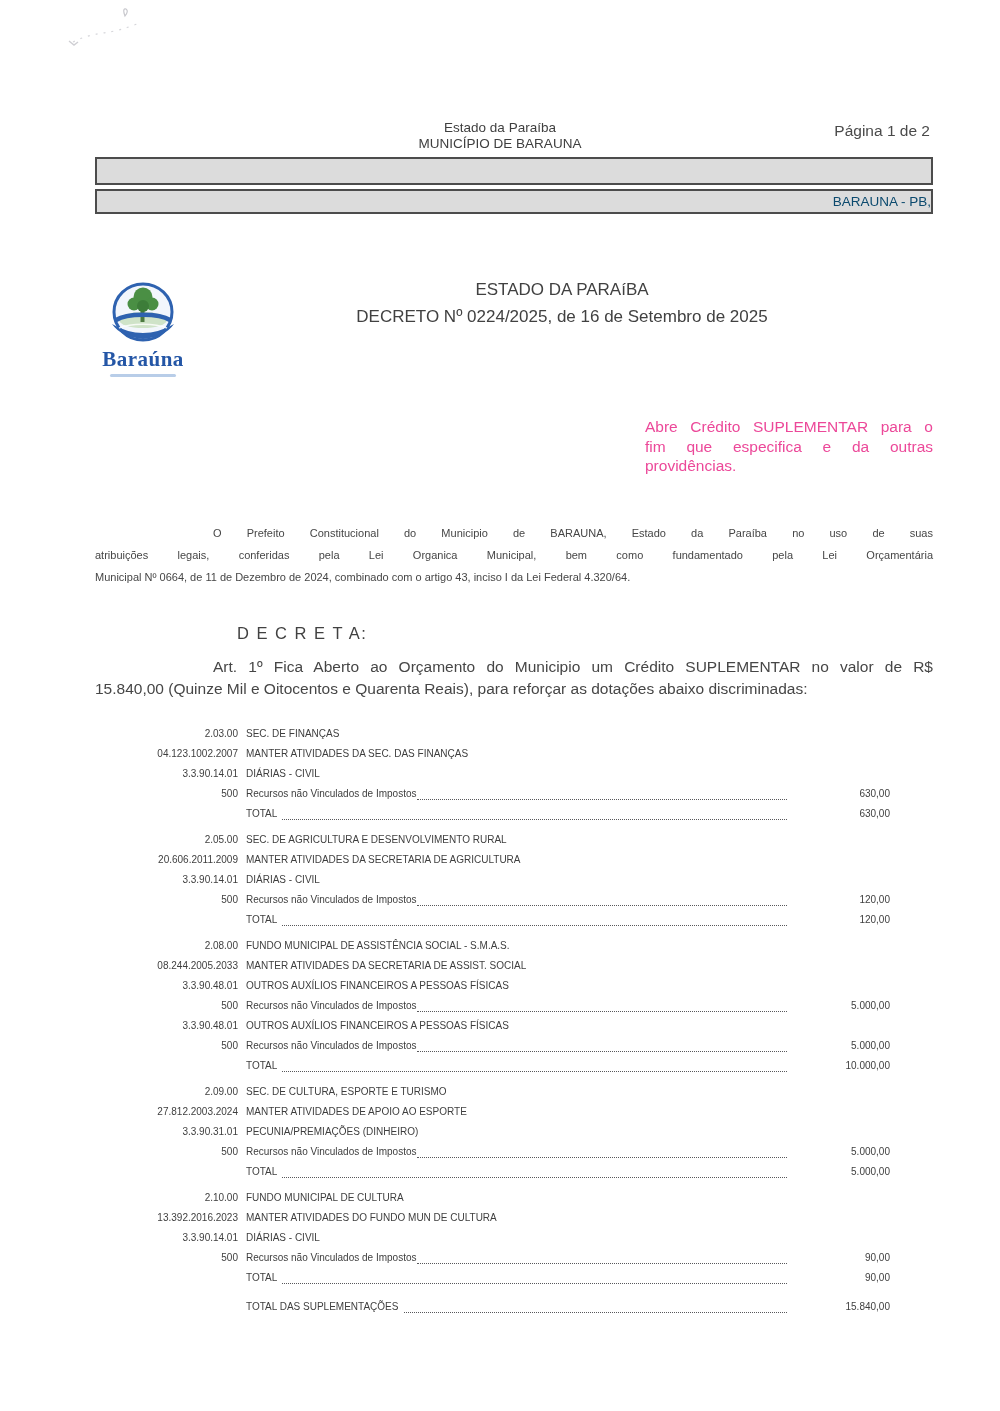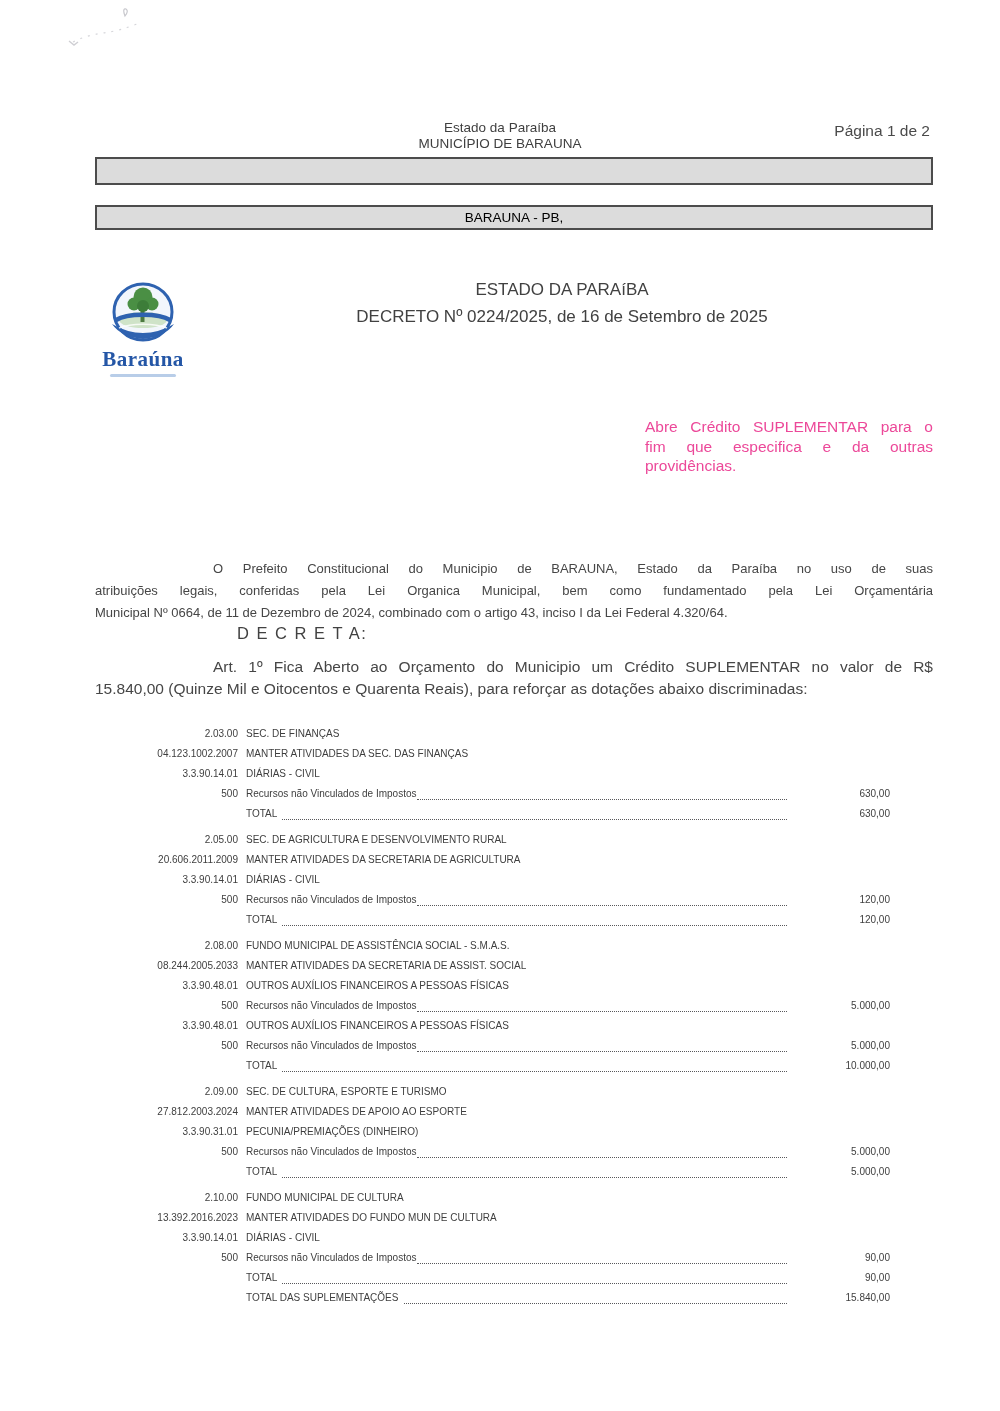--- a/index.html
+++ b/index.html
@@ -25,22 +25,22 @@
   }
   .page-label {
     position: absolute; top: 122px; right: 70px;
     font-size: 15.5px; color: #4a4a4a;
   }
   .grey-bar {
     position: absolute; left: 95px; width: 838px;
     background: #dcdcdc; border: 2px solid #4c4c4c;
   }
   .bar-1 { top: 157px; height: 28px; }
-  .bar-2 { top: 205px; height: 25px; font-size: 13.5px; color: #000000;
-           display: flex; align-items: center; justify-content: center; }
+  .bar-2 { top: 189px; height: 25px; font-size: 13.5px; color: #0c4a6e;
+           display: flex; align-items: center; justify-content: flex-end; }
 
   
   .logo-wrap { position: absolute; left: 98px; top: 282px; width: 90px; text-align: center; }
   .logo-word {
     font-family: "Liberation Serif", serif; font-weight: bold;
     font-size: 21px; color: #2456a6; letter-spacing: .5px; margin-top: 1px;
   }
   .logo-sub { height: 3px; width: 66px; margin: 2px auto 0; background: #b8cde8; border-radius: 2px; }
 
   
@@ -54,22 +54,22 @@
     position: absolute; left: 645px; top: 417px; width: 288px;
     font-size: 15.5px; line-height: 19.5px; color: #ec4899;
   }
 
   
   .pline { text-align: left; }
   .jfull { text-align: justify; text-align-last: justify; }
   .indent { text-indent: 118px; }
 
   .preamble-block {
-    position: absolute; left: 95px; top: 558px; width: 838px;
-    font-size: 13px; line-height: 22px; color: #464646;
+    position: absolute; left: 95px; top: 522px; width: 838px;
+    font-size: 11px; line-height: 22px; color: #464646;
   }
   .decreta {
     position: absolute; left: 237px; top: 624px;
     font-size: 16.5px; letter-spacing: 1.5px; color: #414141;
   }
   .article-block {
     position: absolute; left: 95px; top: 656px; width: 838px;
     font-size: 15.5px; line-height: 22px; color: #464646;
   }
 
@@ -78,21 +78,21 @@
             font-size: 10px; color: #3e3e3e; }
   .block + .block { margin-top: 6px; }
   .trow { display: flex; height: 20px; line-height: 19px; }
   .ccode { width: 142px; text-align: right; flex: none; }
   .cmain { flex: 1; display: flex; margin-left: 8px; min-width: 0; }
   .clabel { white-space: nowrap; }
   .trow-total .clabel { margin-right: 4px; }
   .trow-grand .clabel { margin-right: 5px; }
   .leader { flex: 1; border-bottom: 1.8px dotted #58585b; margin: 0 3px 4px 1px; }
   .cvalue { width: 100px; flex: none; text-align: right; }
-  .grand { }
+  .grand { margin-top: 9px; }
 </style>
 </head>
 <body>
 
 <div class="page">
 
   <svg class="scan-marks" width="130" height="50" viewBox="0 0 130 50">
     <path d="M48 38 q14 -7 30 -9 t34 -9" stroke="#b4b4bc" stroke-width="1.2" fill="none" stroke-dasharray="2 6"></path>
     <path d="M44 37 l5 4 l4 -3" stroke="#a8a8b0" stroke-width="1.4" fill="none"></path>
     <path d="M100 12 q4 -5 1 -7 q-3 -1 -2 4 z" stroke="#9a9aa4" stroke-width="1.2" fill="none"></path>

